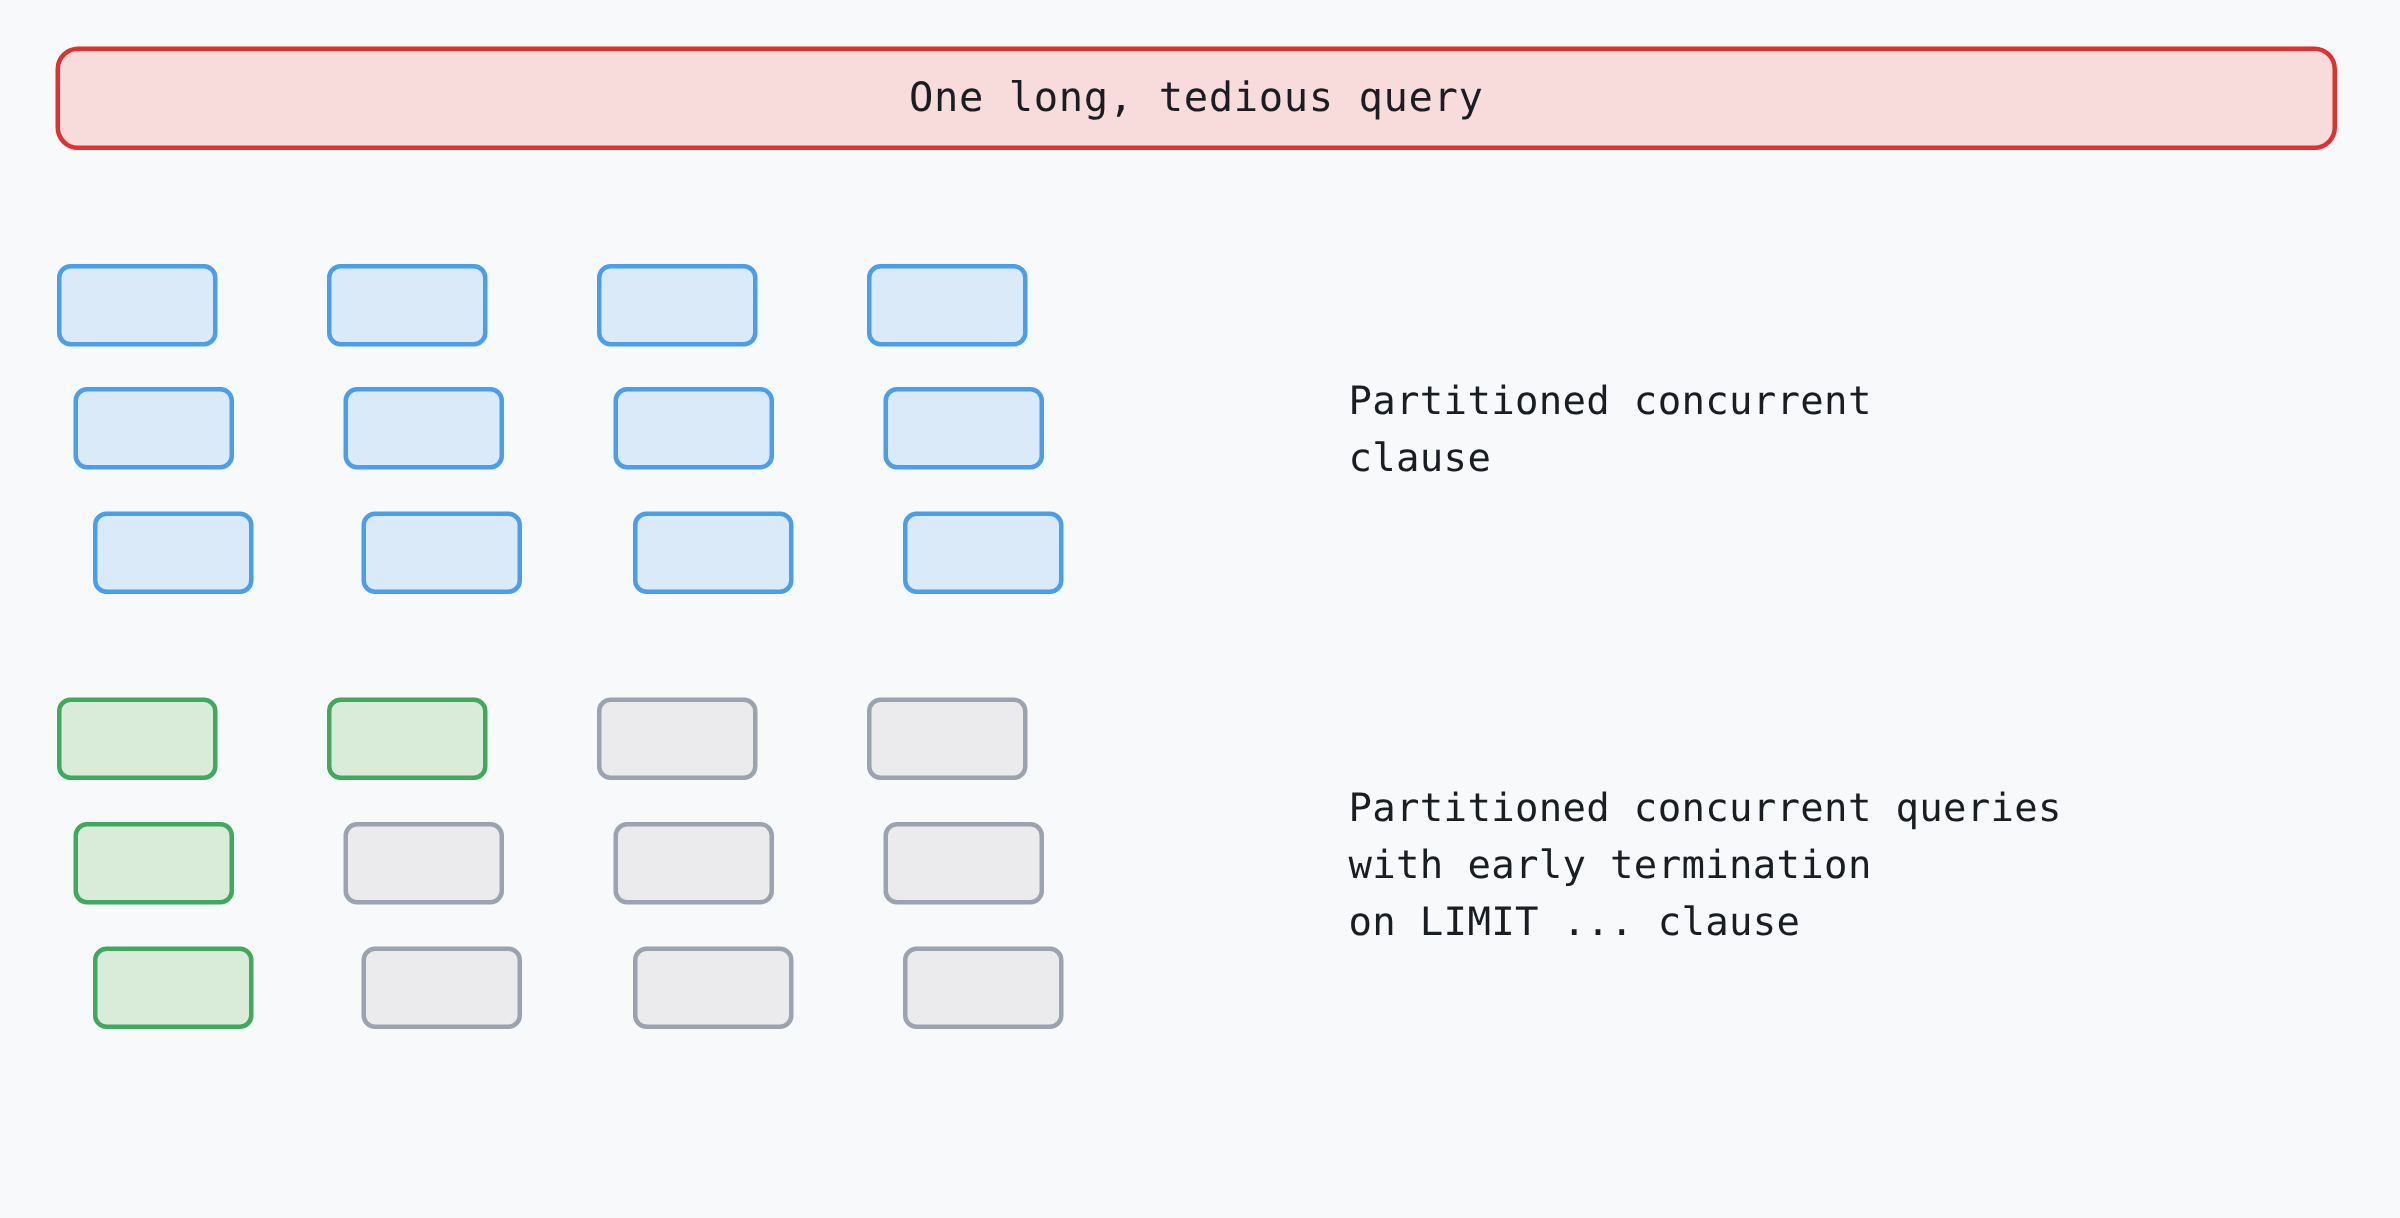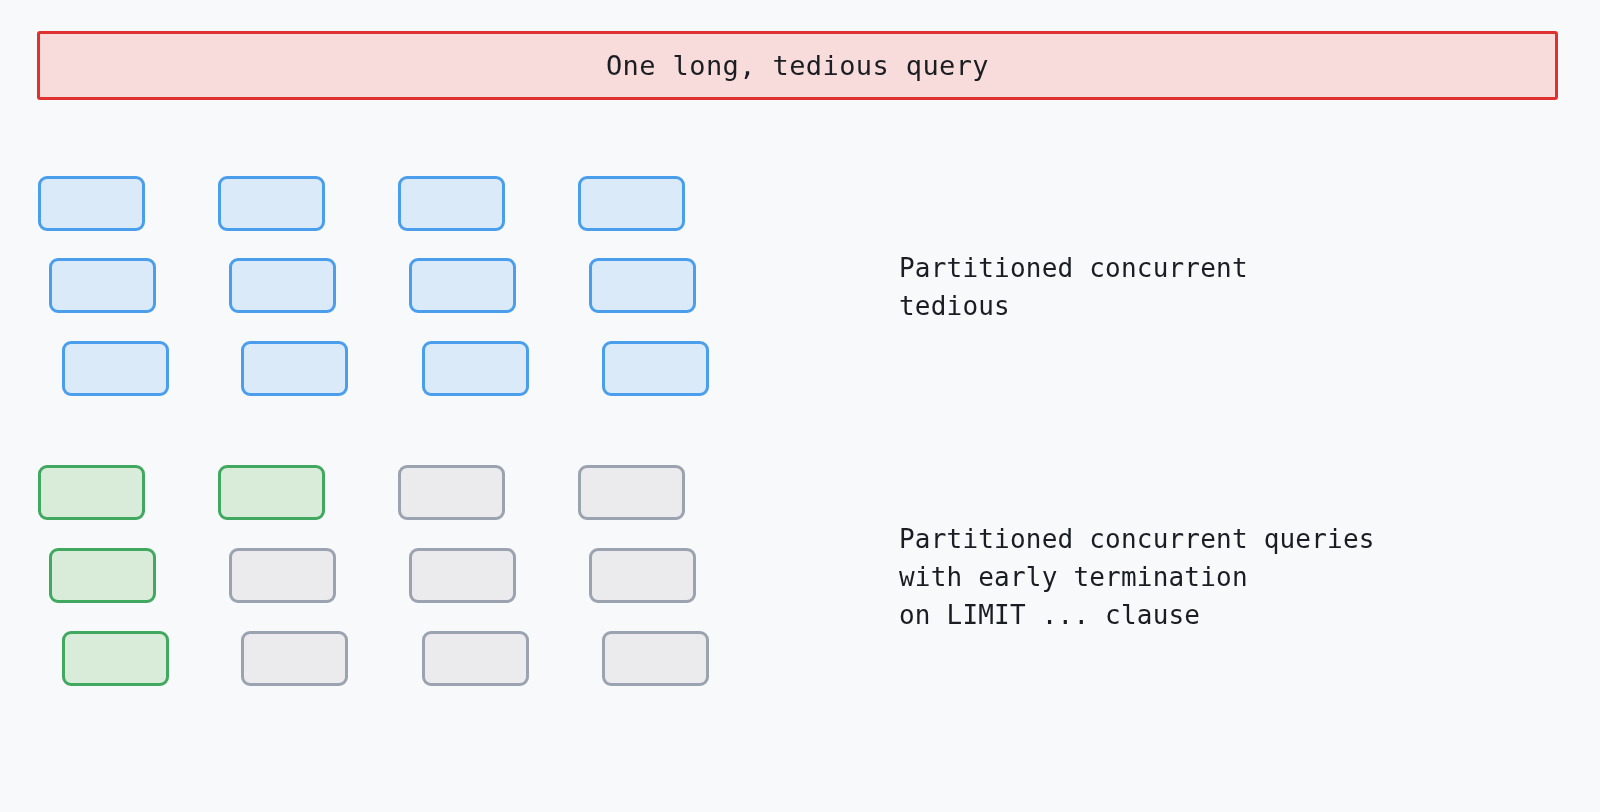--- a/index.html
+++ b/index.html
@@ -27,21 +27,21 @@
   
   .header-banner {
     position: absolute;
     left: 37px;
     top: 31px;
     width: 1521px;
     height: 69px;
     box-sizing: border-box;
     background: #f8dcdc;
     border: 3px solid #e03131;
-    border-radius: 3px;
+    border-radius: 15px;
     display: flex;
     align-items: center;
     justify-content: center;
   }
   .header-banner .banner-text {
     font-family: "DejaVu Sans Mono", "Liberation Mono", monospace;
     font-size: 27px;
     font-weight: 400;
     color: #1a1d21;
     letter-spacing: 0.4px;
@@ -144,20 +144,20 @@
       <div class="task-box gray" style="left: 229px; top: 548px; background: rgb(235, 235, 237); border-color: rgb(154, 163, 175);"></div>
       <div class="task-box gray" style="left: 409px; top: 548px; background: rgb(235, 235, 237); border-color: rgb(154, 163, 175);"></div>
       <div class="task-box gray" style="left: 589px; top: 548px; background: rgb(235, 235, 237); border-color: rgb(154, 163, 175);"></div>
       <div class="task-box green" style="left: 62px; top: 631px; background: rgb(217, 236, 217); border-color: rgb(65, 168, 95);"></div>
       <div class="task-box gray" style="left: 241px; top: 631px; background: rgb(235, 235, 237); border-color: rgb(154, 163, 175);"></div>
       <div class="task-box gray" style="left: 422px; top: 631px; background: rgb(235, 235, 237); border-color: rgb(154, 163, 175);"></div>
       <div class="task-box gray" style="left: 602px; top: 631px; background: rgb(235, 235, 237); border-color: rgb(154, 163, 175);"></div>
     </div>
 
   <div class="caption" id="caption-top">Partitioned concurrent
-tedious</div>
+clause</div>
 
   <div class="caption" id="caption-bottom">Partitioned concurrent queries
 with early termination
 on LIMIT ... clause</div>
 
 
 </div>
 
 </body></html>

